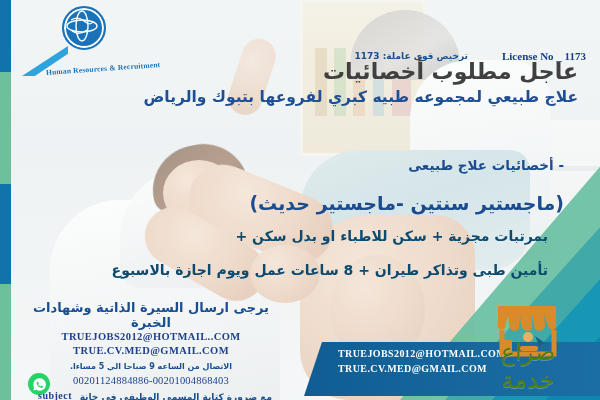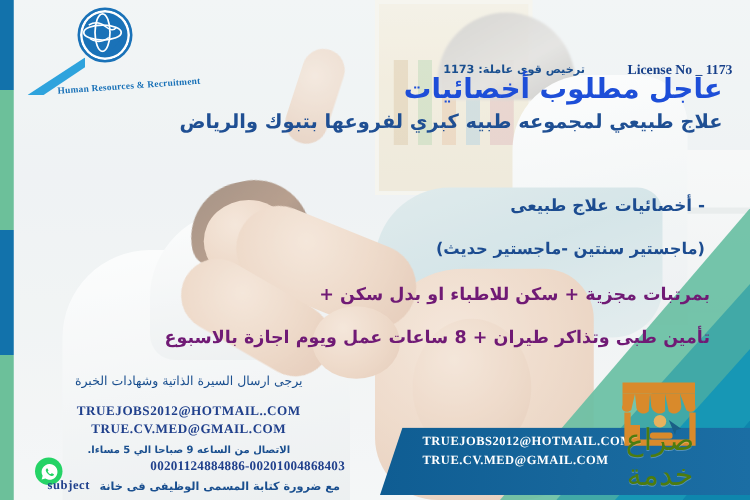--- a/index.html
+++ b/index.html
@@ -153,53 +153,53 @@
   .lic-ar{
     position:absolute;right:118px;top:1px;direction:rtl;
     font-size:9px;font-weight:bold;color:#1a4f8f;white-space:nowrap;
   }
 
   
   .headline{
     position:absolute;right:22px;top:58px;width:500px;text-align:right;direction:rtl;
   }
   .headline .h1{
-    font-size:22px;font-weight:bold;color:#1d4ed8;letter-spacing:1px;line-height:1.25;
+    font-size:22px;font-weight:bold;color:#404040;letter-spacing:1px;line-height:1.25;
   }
   .headline .h2{
     font-size:15.5px;font-weight:bold;color:#1f4f93;letter-spacing:.4px;line-height:1.35;margin-top:1px;
   }
 
   
   .req{position:absolute;right:36px;direction:rtl;text-align:center;
        font-weight:bold;color:#1c4c90;white-space:nowrap;}
   .req1{top:157px;font-size:13.5px;}
-  .req2{top:192px;font-size:13px;}
-
-  .benefit{position:absolute;right:32px;direction:rtl;text-align:right;
-           font-weight:bold;color:#701a75;white-space:nowrap;}
+  .req2{top:192px;font-size:19px;}
+
+  .benefit{position:absolute;right:52px;direction:rtl;text-align:right;
+           font-weight:bold;color:#0c4a6e;white-space:nowrap;}
   .ben1{top:228px;font-size:14px;}
   .ben2{top:262px;font-size:14px;}
 
   
   .contact{position:absolute;left:26px;top:300px;width:250px;text-align:center;}
   .contact .ar-send{
-    direction:rtl;font-size:10px;font-weight:normal;color:#1a4f8f;margin-bottom:12px;
+    direction:rtl;font-size:13px;font-weight:bold;color:#1a4f8f;margin-bottom:0;
   }
   .contact .mail{
     font-family:"Liberation Serif","DejaVu Serif",serif;
     font-size:10.5px;font-weight:bold;color:#20408c;letter-spacing:.4px;line-height:1.35;
   }
   .contact .ar-hours{
     direction:rtl;font-size:8px;font-weight:bold;color:#1a4f8f;margin-top:4px;
   }
   .contact .phones{
     position:relative;margin-top:4px;
     font-family:"Liberation Serif","DejaVu Serif",serif;
-    font-size:10.5px;font-weight:bold;color:#20408c;letter-spacing:.2px;text-align:right;
+    font-size:10.5px;font-weight:normal;color:#20408c;letter-spacing:.2px;
   }
   .wa{
     position:absolute;left:2px;top:-2px;width:22px;height:22px;border-radius:50%;
     background:#25d366;display:flex;align-items:center;justify-content:center;
   }
   .wa svg{display:block;}
   .contact .subject-row{
     position:relative;margin-top:5px;height:14px;direction:rtl;
     font-size:9px;font-weight:bold;color:#1a4f8f;
   }

